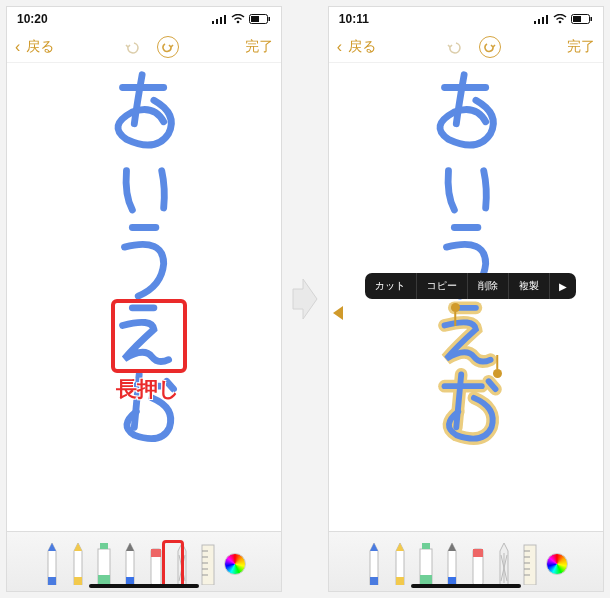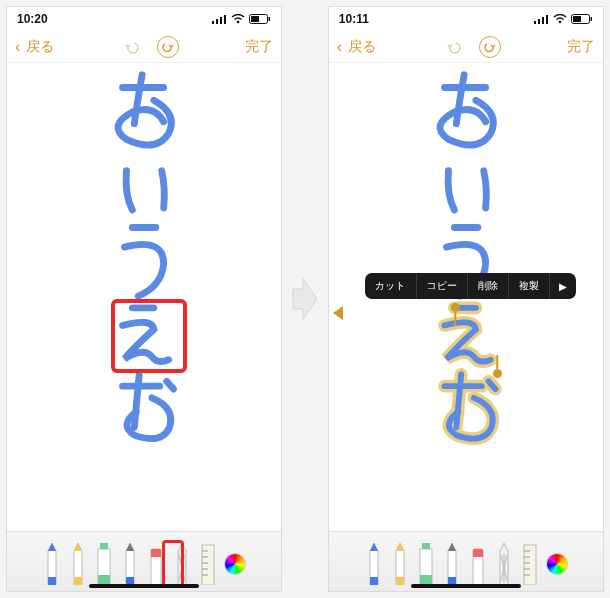--- a/index.html
+++ b/index.html
@@ -251,20 +251,21 @@
           <path d="M118 268 Q148 260 150 272 Q130 290 120 302 Q140 290 148 300 Q154 308 165 303"></path>
 
           <path d="M118 330 L156 330"></path>
           <path d="M135 318 Q132 350 130 372"></path>
           <path d="M148 342 Q172 352 166 372 Q158 390 130 380 Q114 370 132 356"></path>
           <path d="M163 325 L170 333"></path>
         </svg>
       </div>
 
       <div class="red-box" style="left:104px;top:236px;width:76px;height:74px;"></div>
+      <div class="red-label" style="left:109px;top:312px;">長押し</div>
     </div>
 
     <div class="toolbar">
       <div class="tool">
           <svg width="16" height="42">
             <path d="M8 0 L12 8 L12 42 L4 42 L4 8 Z" fill="#fff" stroke="#bbb"></path>
             <rect x="4" y="34" width="8" height="8" fill="#4a7be0"></rect>
             <path d="M8 0 L12 8 L4 8 Z" fill="#4a7be0"></path>
           </svg>
         </div>

